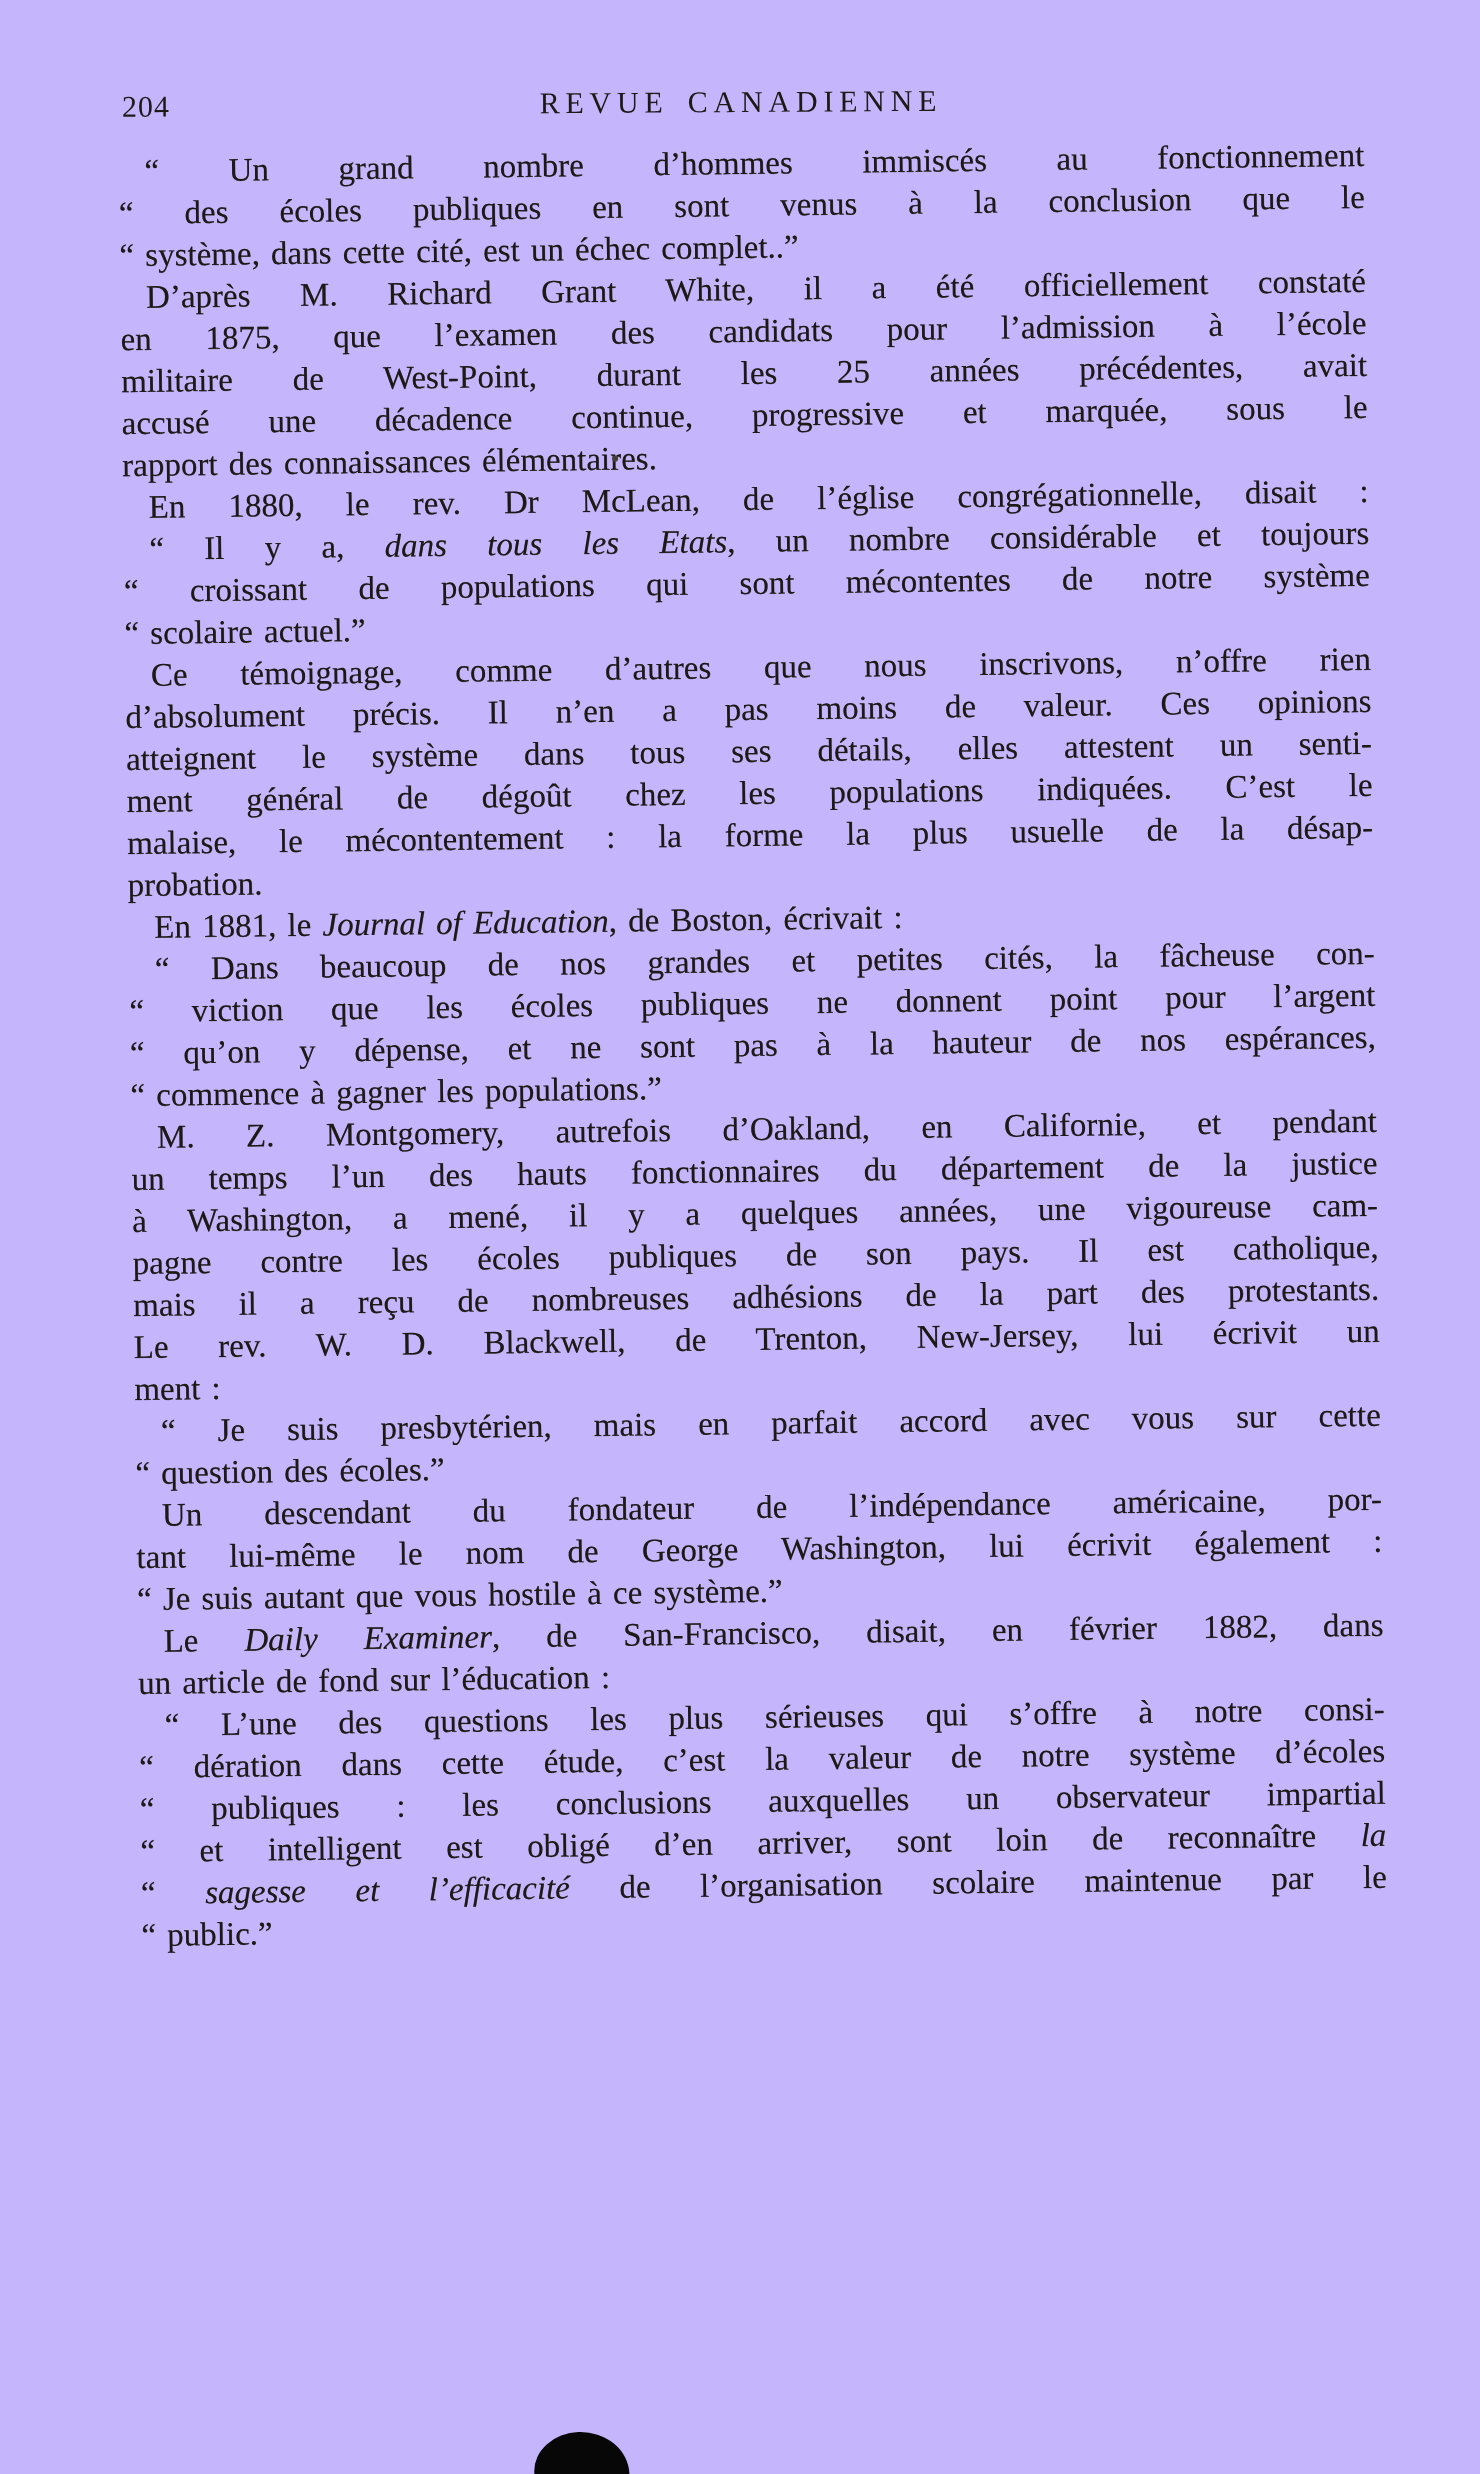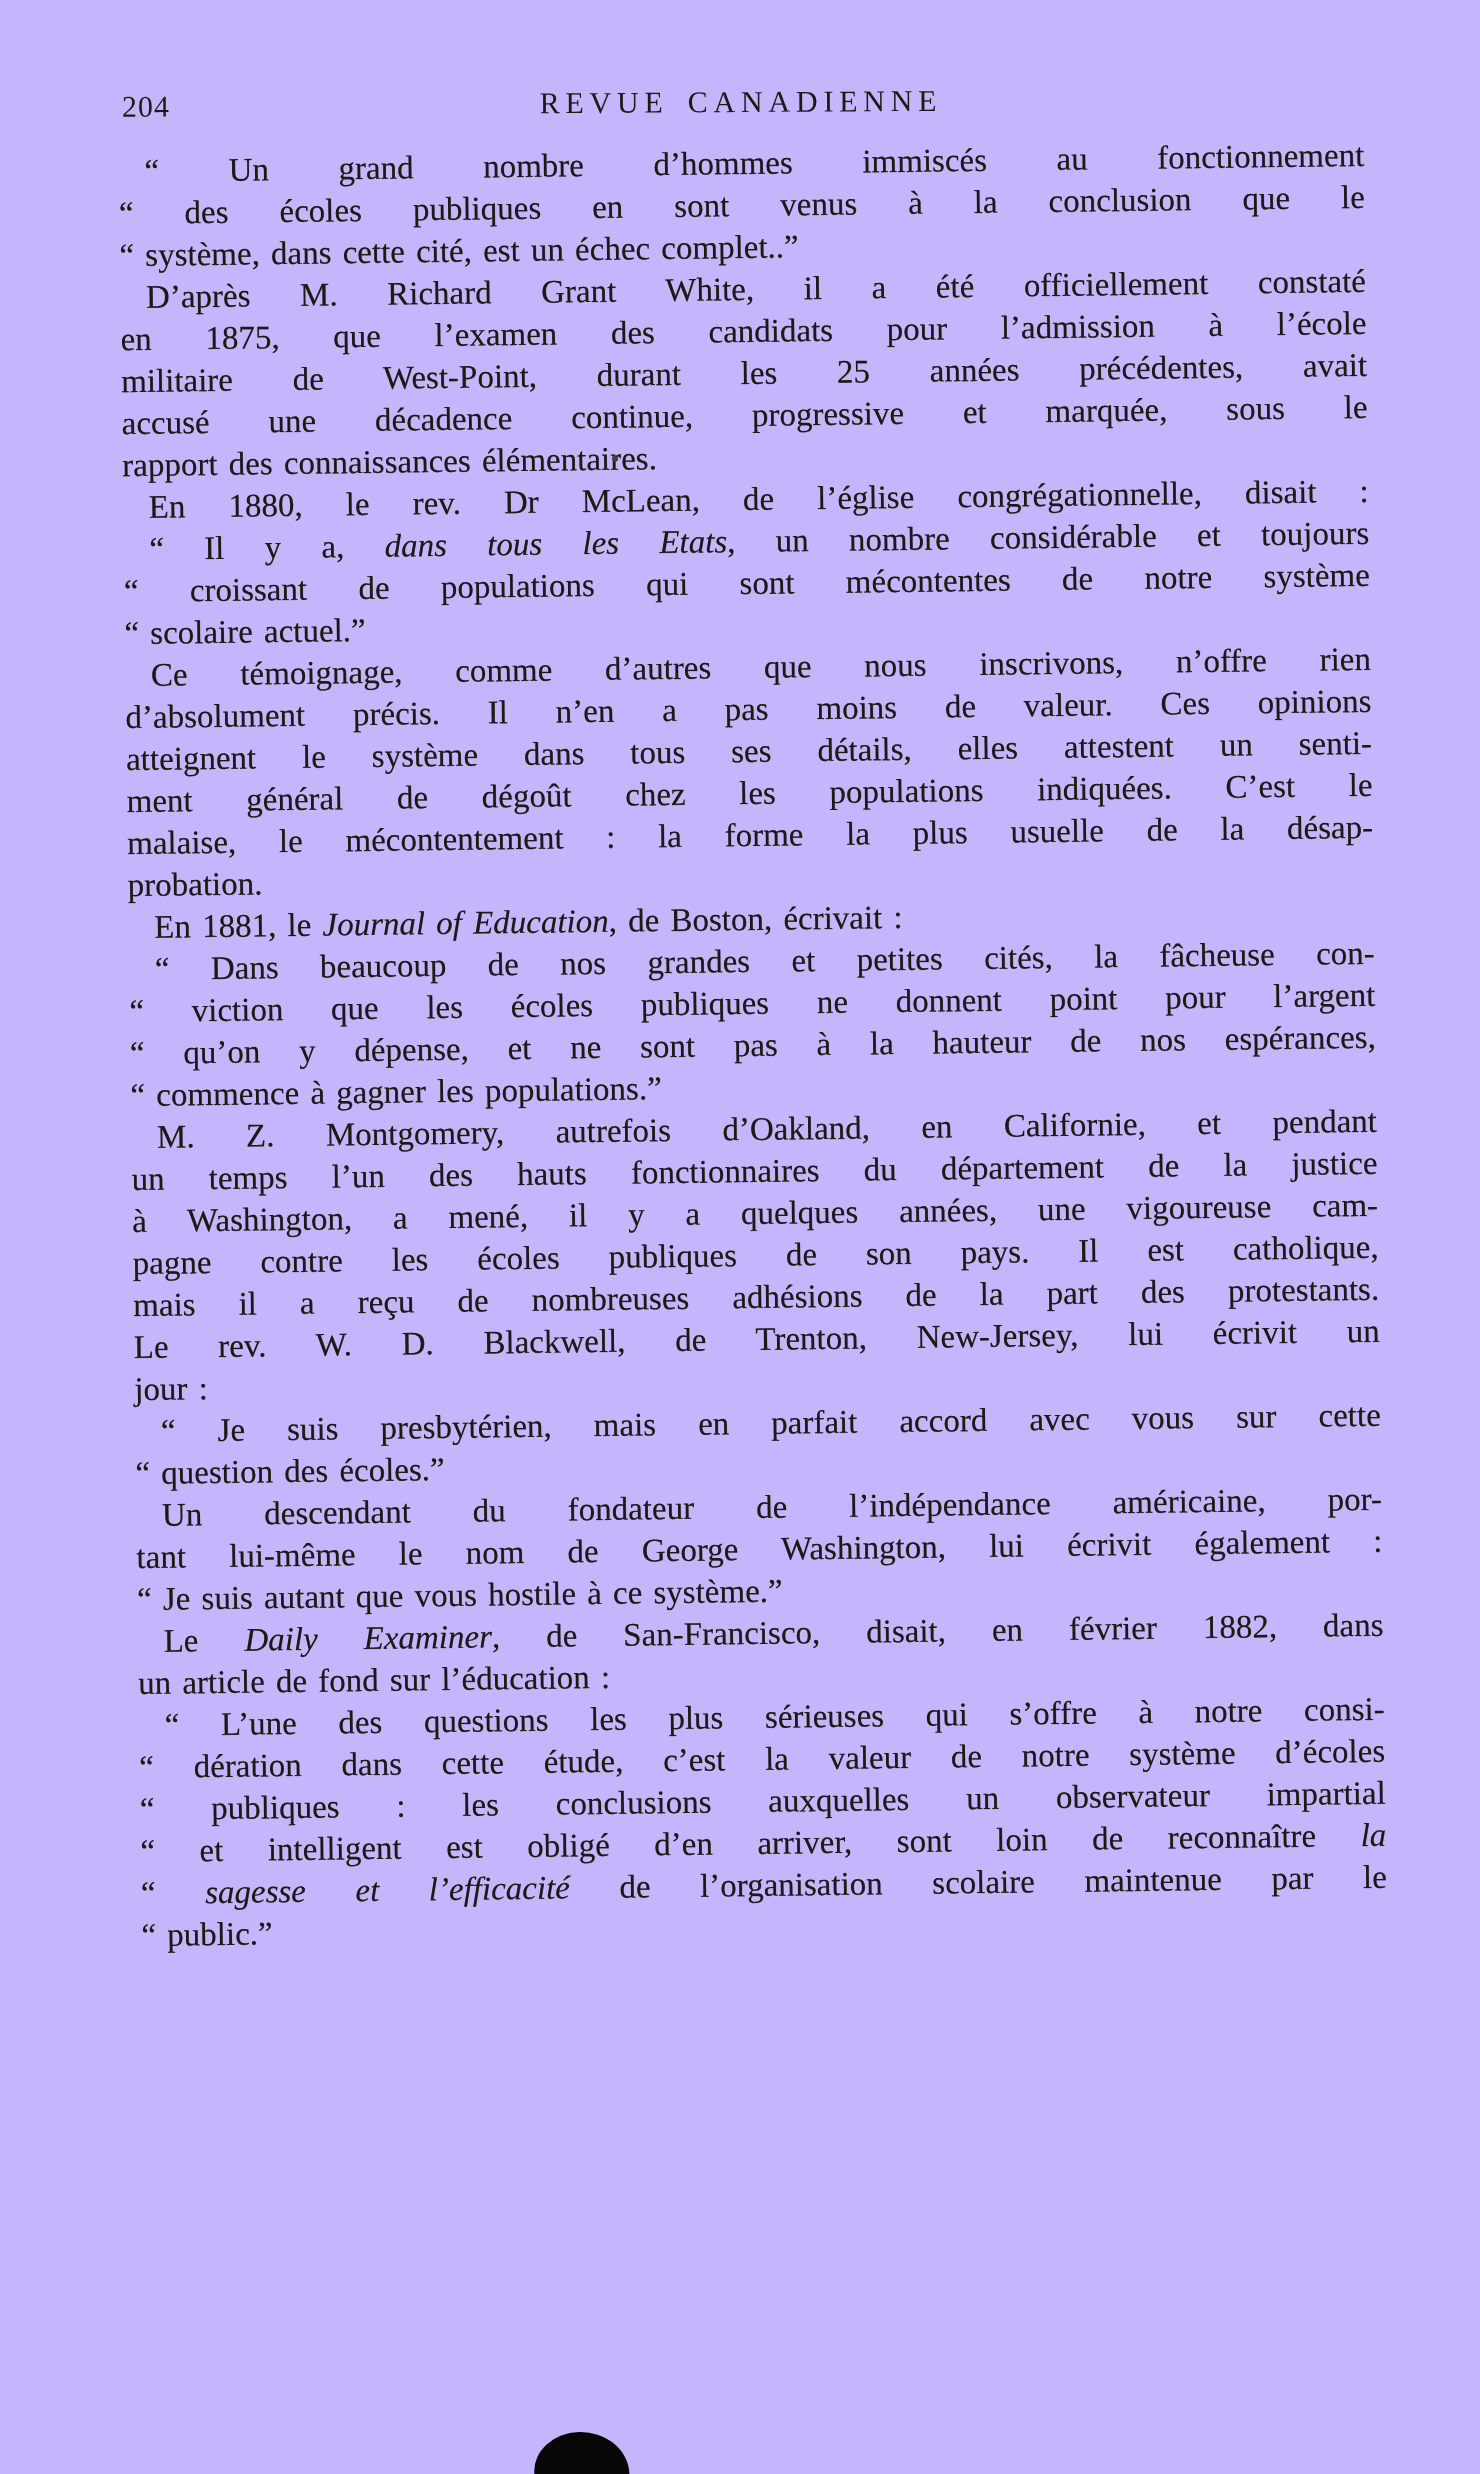--- a/index.html
+++ b/index.html
@@ -124,21 +124,21 @@
         <div class="line"><span>“ qu’on y dépense, et ne sont pas à la hauteur de nos espérances,</span></div>
         <div class="line noj"><span>“ commence à gagner les populations.”</span></div>
       </div>
       <div class="para">
         <div class="line first"><span>M. Z. Montgomery, autrefois d’Oakland, en Californie, et pendant</span></div>
         <div class="line"><span>un temps l’un des hauts fonctionnaires du département de la justice</span></div>
         <div class="line"><span>à Washington, a mené, il y a quelques années, une vigoureuse cam-</span></div>
         <div class="line"><span>pagne contre les écoles publiques de son pays. Il est catholique,</span></div>
         <div class="line"><span>mais il a reçu de nombreuses adhésions de la part des protestants.</span></div>
         <div class="line"><span>Le rev. W. D. Blackwell, de Trenton, New-Jersey, lui écrivit un</span></div>
-        <div class="line noj"><span>jour :</span></div>
+        <div class="line noj"><span>ment :</span></div>
       </div>
       <div class="para">
         <div class="line first"><span>“ Je suis presbytérien, mais en parfait accord avec vous sur cette</span></div>
         <div class="line noj"><span>“ question des écoles.”</span></div>
       </div>
       <div class="para">
         <div class="line first"><span>Un descendant du fondateur de l’indépendance américaine, por-</span></div>
         <div class="line"><span>tant lui-même le nom de George Washington, lui écrivit également :</span></div>
         <div class="line noj"><span>“ Je suis autant que vous hostile à ce système.”</span></div>
       </div>

